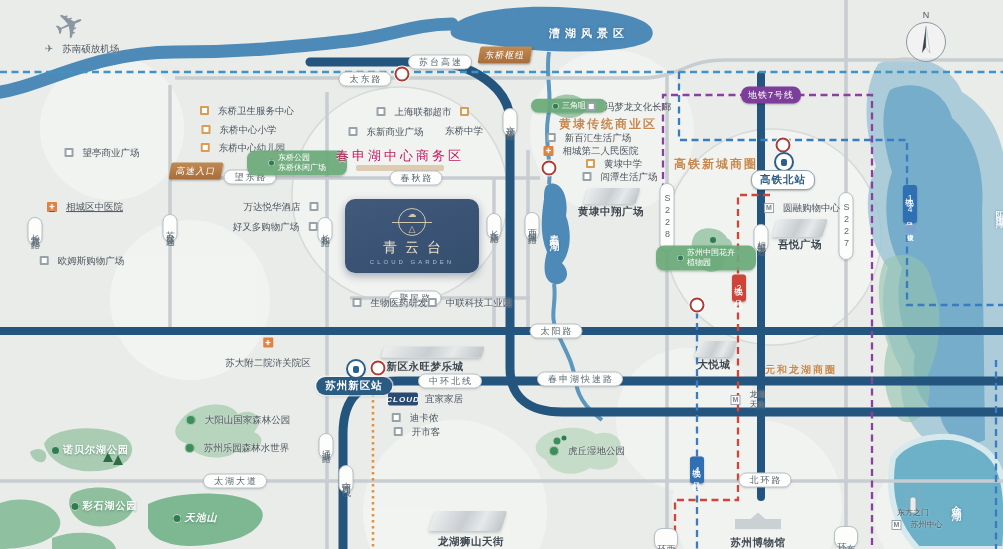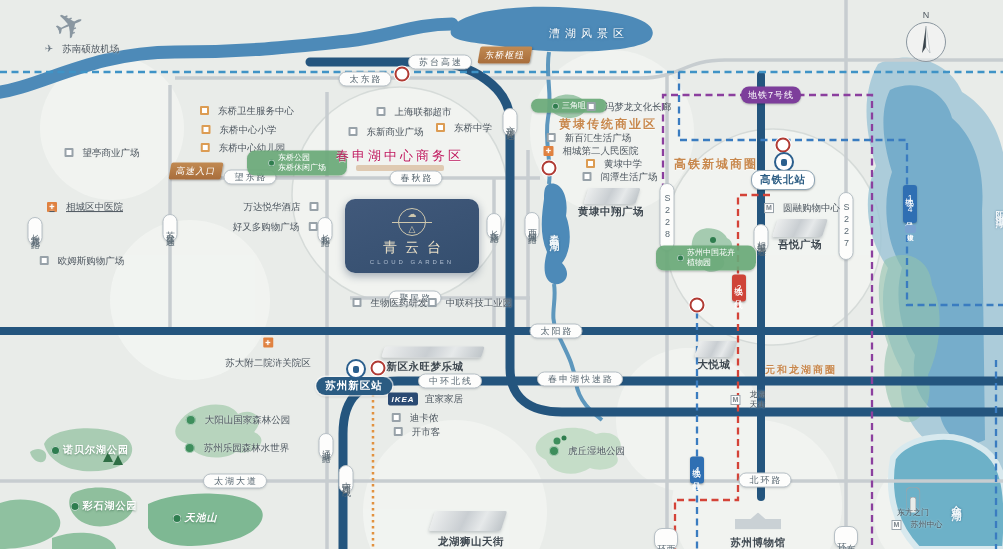--- a/index.html
+++ b/index.html
@@ -27,21 +27,21 @@
        font-size:8px;line-height:1.3;padding:2px 21px;border-radius:8px;white-space:pre-line;text-align:left;
        box-shadow:0 1px 2px rgba(0,0,0,.18)}
   .greenpill::before{content:"";flex:none;width:7px;height:7px;border-radius:50%;background:#2f7d4e;box-shadow:inset 0 0 0 1px rgba(255,255,255,.6)}
 
   .park{display:flex;align-items:center;gap:3px;color:#fff;font-weight:bold;font-size:10px;letter-spacing:1px;
        white-space:nowrap;text-shadow:0 1px 2px rgba(40,90,60,.5)}
   .park::before{content:"";flex:none;width:9px;height:9px;border-radius:50%;background:#2e7d4f;box-shadow:inset 0 0 0 1px rgba(255,255,255,.7)}
 
   .waterv{writing-mode:vertical-rl;color:#f0f6f9;font-size:10px;font-weight:bold;letter-spacing:3px;
        text-shadow:0 0 2px rgba(30,80,120,.6);white-space:nowrap}
-  .waterh{color:#fff;font-size:11px;font-weight:normal;letter-spacing:5px;white-space:nowrap;text-shadow:0 0 3px rgba(30,80,120,.6)}
+  .waterh{color:#fff;font-size:11px;font-weight:bold;letter-spacing:5px;white-space:nowrap;text-shadow:0 0 3px rgba(30,80,120,.6)}
 
   .metroh{background:#7d3e9b;color:#fff;font-size:9px;padding:2px 7px;border-radius:8px;letter-spacing:1px;white-space:nowrap;box-shadow:0 1px 2px rgba(0,0,0,.25)}
   .metrov{display:flex;flex-direction:column;align-items:center;gap:2px}
   .metrov .mm{writing-mode:vertical-rl;text-orientation:upright;color:#fff;font-size:8.5px;padding:6px 1px;border-radius:3px;letter-spacing:1px;box-shadow:0 1px 2px rgba(0,0,0,.25)}
   .metrov .ms{writing-mode:vertical-rl;text-orientation:upright;color:#fff;font-size:6.5px;padding:4px 1px;border-radius:2px}
   .c-red .mm{background:#cf4338}
   .c-blue .mm{background:#2f6fb3}
   .c-blue .ms{background:#7aa3d1}
 
   .stationw{background:#fff;border:1px solid #8fa5b5;border-radius:9px;color:#2a5b82;font-weight:bold;
@@ -216,21 +216,21 @@
       <div class="lb pillh" style="left: 440px; top: 62px; white-space: pre-line;">苏台高速</div>
       <div class="lb tagor sk" style="left: 505px; top: 55px; white-space: pre-line;">东桥枢纽</div>
       <div class="lb poi" style="left: 414px; top: 112px;">
         <span class="ic ic-mall"></span>
         <span class="tx">上海联都超市</span>
       </div>
       <div class="lb poi" style="left: 386px; top: 132px;">
         <span class="ic ic-mall"></span>
         <span class="tx">东新商业广场</span>
       </div>
-      <div class="lb poi" style="left: 464px; top: 128px;">
+      <div class="lb poi" style="left: 464px; top: 122px; flex-direction: column;">
         <span class="ic ic-school"></span>
         <span class="tx">东桥中学</span>
       </div>
       <div class="lb arealg" style="left: 400px; top: 156px; white-space: pre-line;">春申湖中心商务区</div>
       <div class="lb bar" style="left: 400px; top: 168px; width: 88px; height: 6px;"></div>
       <div class="lb pillh" style="left: 416px; top: 178px; white-space: pre-line;">春秋路</div>
       <div class="lb pillv" style="left: 510px; top: 122px; white-space: pre-line;">京沪高速</div>
       <div class="lb pillv" style="left: 494px; top: 226px; white-space: pre-line;">长康路</div>
       <div class="lb pillv" style="left: 325px; top: 230px; white-space: pre-line;">长和路</div>
       <div class="lb pillh" style="left: 415px; top: 298px; white-space: pre-line;">聚民路</div>
@@ -318,21 +318,21 @@
         <span class="ic ic-mall"></span>
       </div>
       <div class="lb stationn" style="left: 354px; top: 386px; white-space: pre-line;">苏州新区站</div>
       <div class="lb icrail" style="left: 356px; top: 369px;"></div>
       <div class="lb poi b" style="left: 425px; top: 367px;">
         <span class="tx">新区永旺梦乐城</span>
       </div>
       <div class="lb bld" style="left: 433px; top: 352px; width: 100px; height: 11px;"></div>
       <div class="lb pillh" style="left: 450px; top: 381px; white-space: pre-line;">中环北线</div>
       <div class="lb pillh" style="left: 580px; top: 379px; white-space: pre-line;">春申湖快速路</div>
-      <div class="lb ikea" style="background: rgb(42, 74, 115); color: rgb(255, 255, 255); font-size: 8px; font-weight: bold; font-style: italic; letter-spacing: 1px; border-radius: 2px; display: flex; align-items: center; justify-content: center; width: 30px; height: 13px; left: 403px; top: 399px;">IKEA</div>
+      <div class="lb ikea" style="background: rgb(42, 74, 115); color: rgb(255, 255, 255); font-size: 8px; font-weight: bold; font-style: italic; letter-spacing: 1px; border-radius: 2px; display: flex; align-items: center; justify-content: center; width: 30px; height: 13px; left: 403px; top: 399px;">CLOUD</div>
       <div class="lb poi" style="left: 444px; top: 399px;">
         <span class="tx">宜家家居</span>
       </div>
       <div class="lb poi" style="left: 415px; top: 418px;">
         <span class="ic ic-mall"></span>
         <span class="tx">迪卡侬</span>
       </div>
       <div class="lb poi" style="left: 417px; top: 432px;">
         <span class="ic ic-mall"></span>
         <span class="tx">开市客</span>

